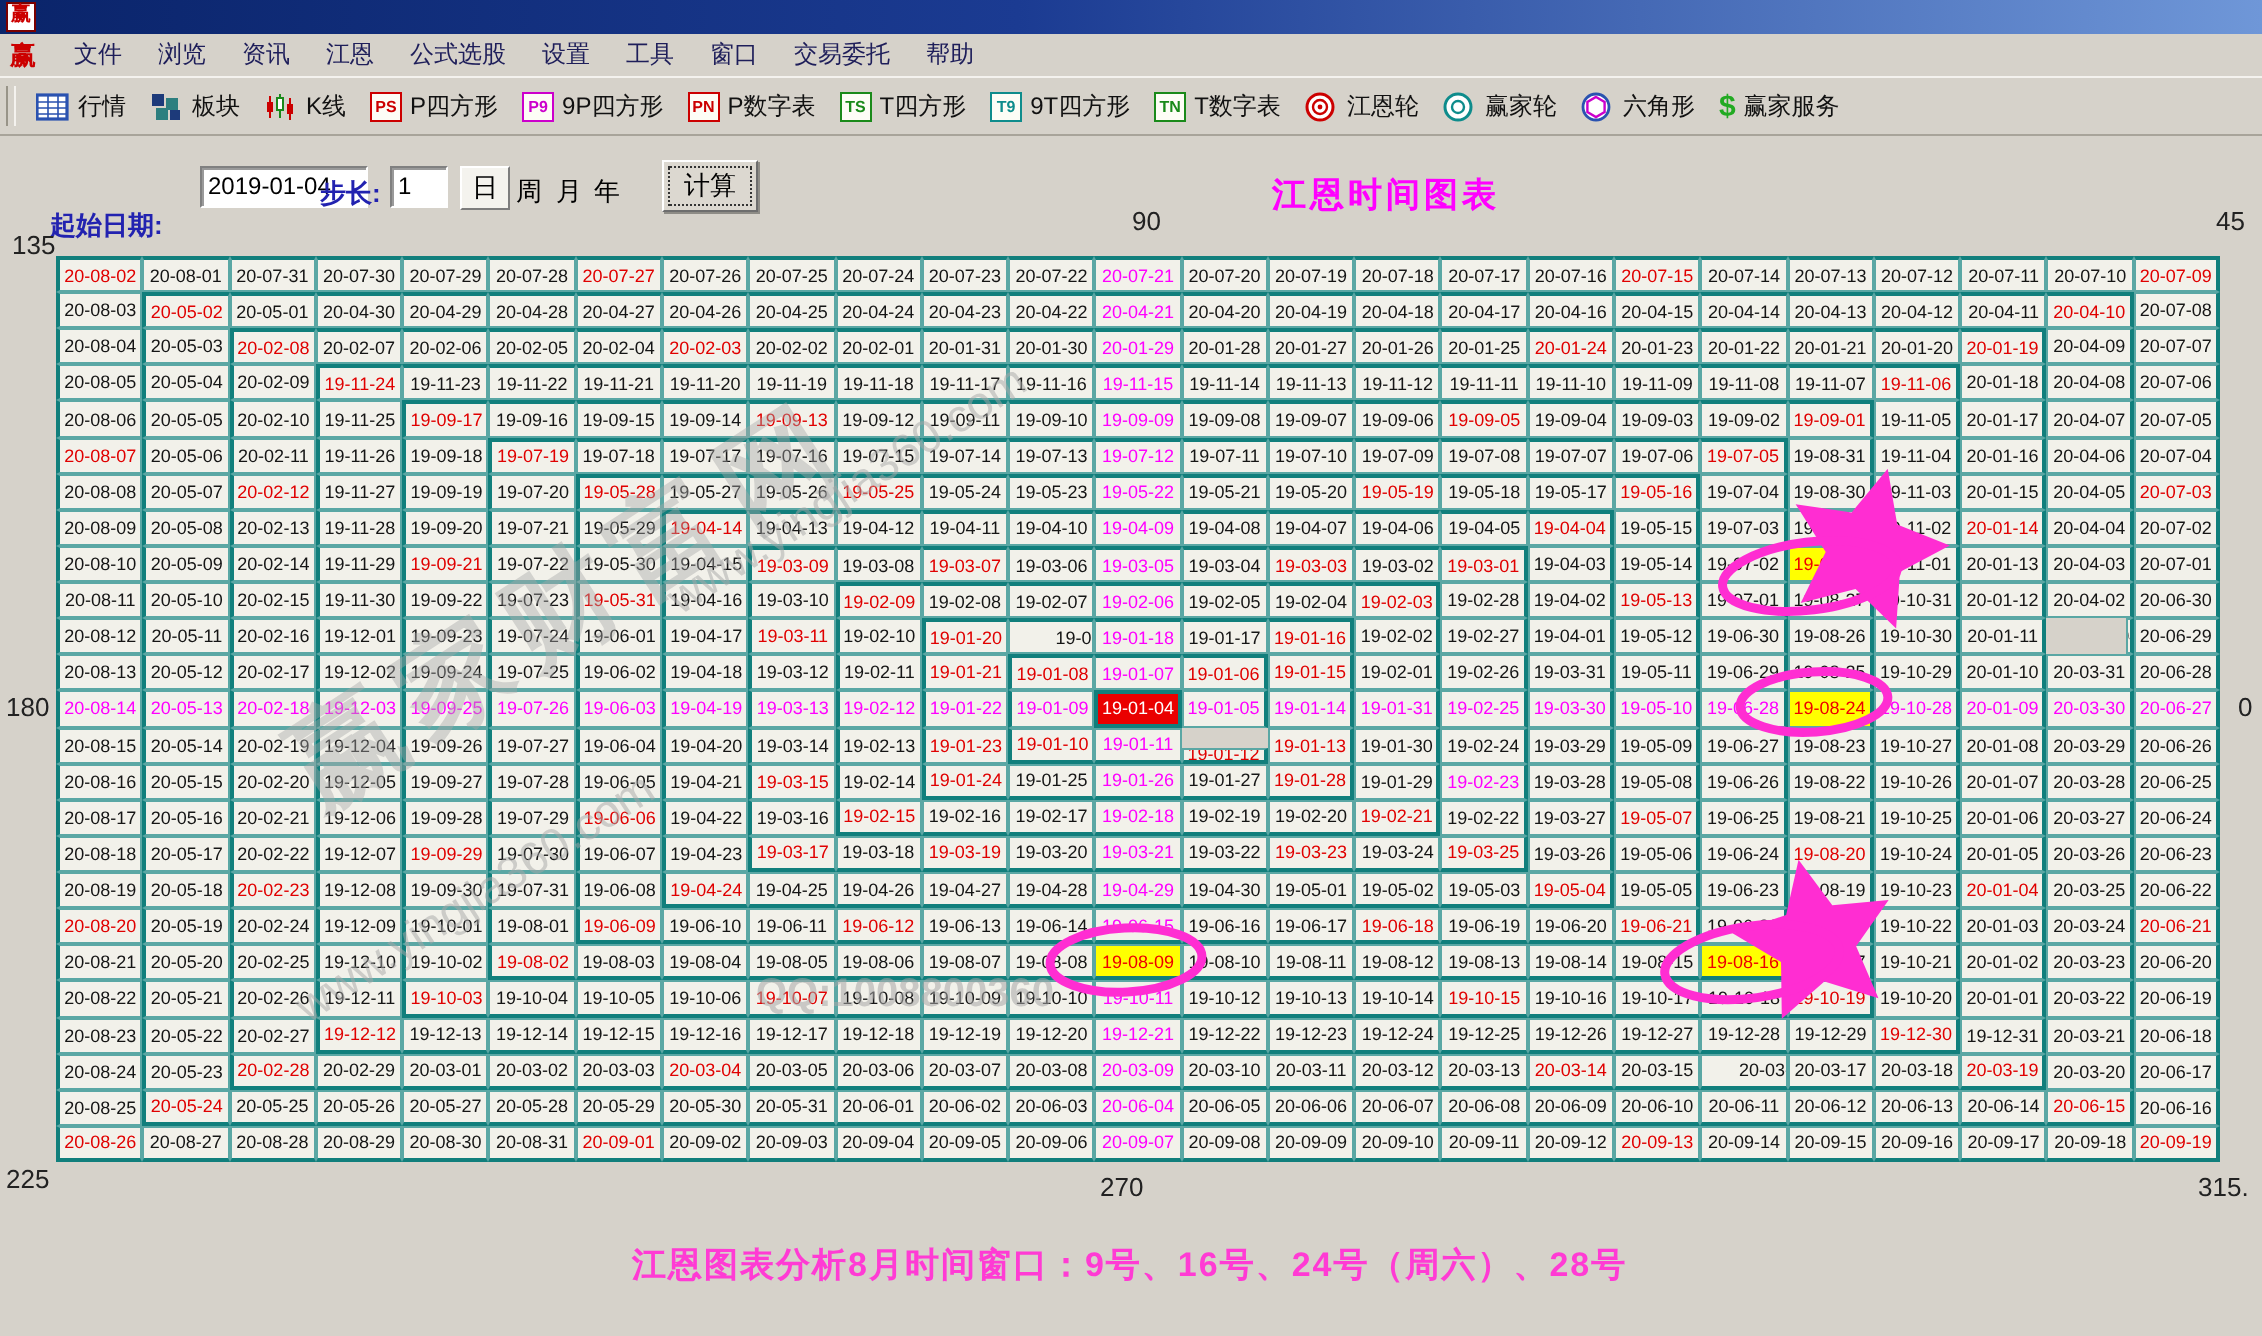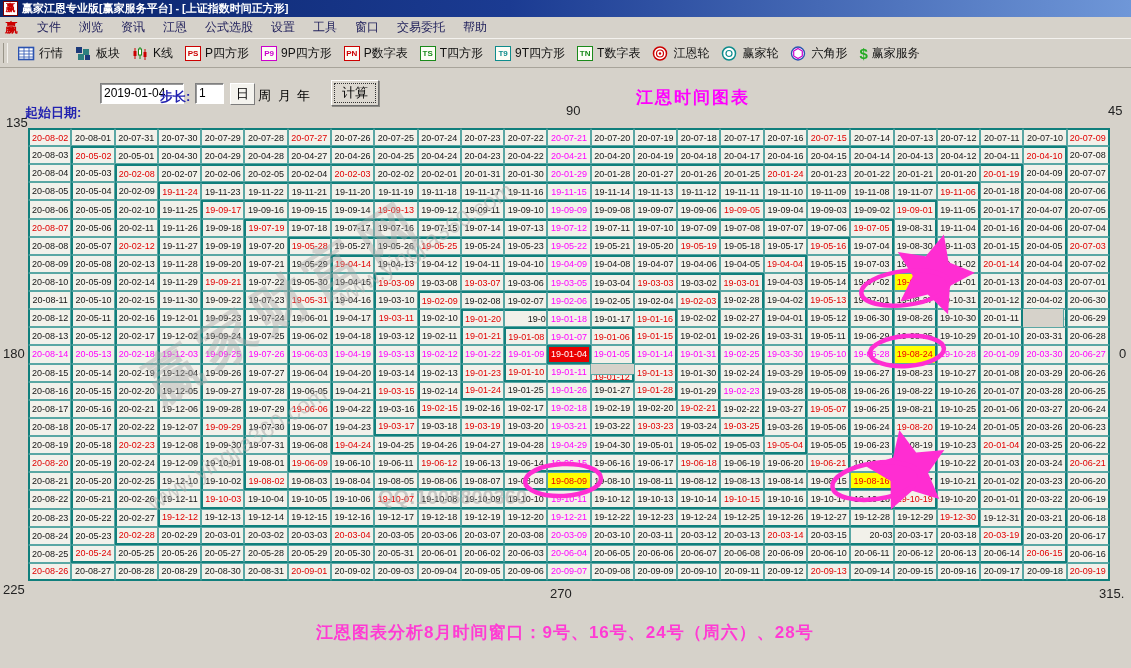--- a/index.html
+++ b/index.html
@@ -55,21 +55,20 @@
   
   .overlay{position:absolute;left:0;top:0;width:1131px;height:668px;pointer-events:none;}
   
   .footer{position:absolute;left:316px;top:621px;font-size:17px;font-weight:bold;color:#ff3bd4;letter-spacing:1px;}
 </style>
 </head>
 <body>
 
 <div class="titlebar">
   <span class="app-ico">赢</span>
-  <span>赢家江恩专业版[赢家服务平台] - [上证指数时间正方形]</span>
 </div>
 
 <div class="menubar">
   <span class="m-ico">赢</span>
 
 <span class="menu-item">文件</span>
     <span class="menu-item">浏览</span>
     <span class="menu-item">资讯</span>
     <span class="menu-item">江恩</span>
     <span class="menu-item">公式选股</span>

